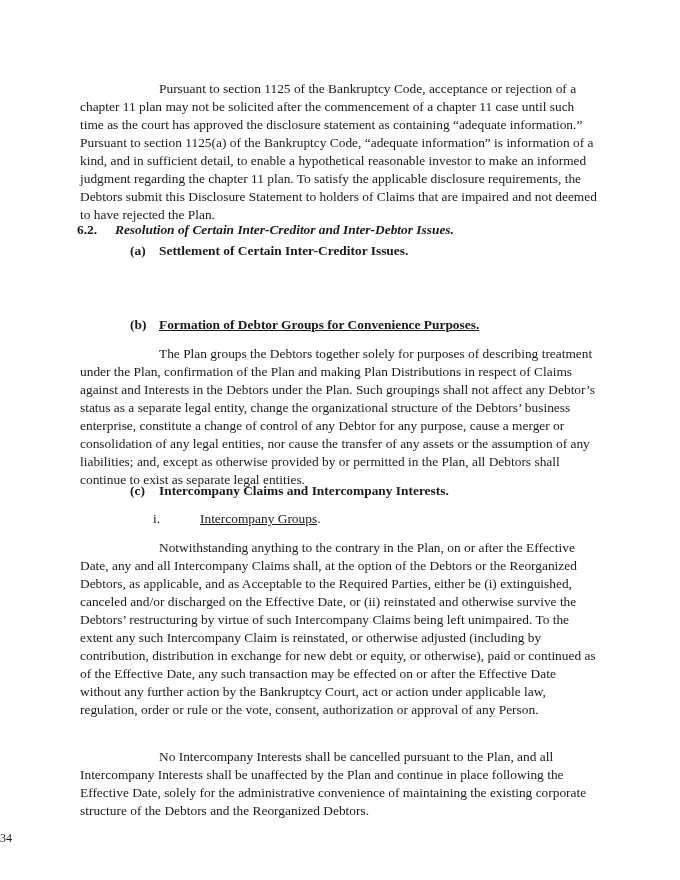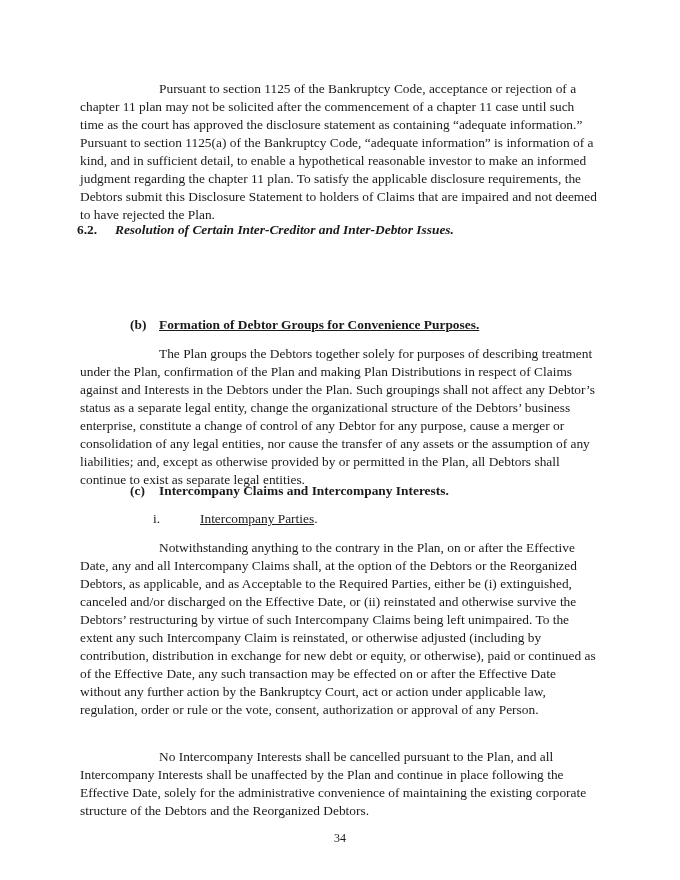--- a/index.html
+++ b/index.html
@@ -24,42 +24,43 @@
     .sub-heading {
       position: absolute; left: 130px; margin: 0; font-weight: bold; white-space: nowrap;
     }
     .sub-heading .num { display: inline-block; width: 29px; }
     .roman-heading {
       position: absolute; left: 153px; margin: 0; white-space: nowrap;
     }
     .roman-heading .num { display: inline-block; width: 47px; }
     .roman-heading .title { text-decoration: underline; }
     .page-number {
-      position: absolute; top: 829px; left: 0; width: 680px; text-align: center;
+      position: absolute; top: 829px; left: 0; width: 680px; 
       font-size: 12px;
     }
   </style>
 </head>
 <body>
 
 <div class="page">
 
   <p class="para" style="top:80px;"><span class="indent"></span><span>Pursuant to section 1125 of the Bankruptcy Code, acceptance or rejection of a chapter 11 plan may not be solicited after the commencement of a chapter 11 case until such time as the court has approved the disclosure statement as containing “adequate information.” Pursuant to section 1125(a) of the Bankruptcy Code, “adequate information” is information of a kind, and in sufficient detail, to enable a hypothetical reasonable investor to make an informed judgment regarding the chapter 11 plan.  To satisfy the applicable disclosure requirements, the Debtors submit this Disclosure Statement to holders of Claims that are impaired and not deemed to have rejected the Plan.</span></p>
 
   <p class="sec-heading" style="top:213px;"><span class="num">6.2.</span><span class="title">Resolution of Certain Inter-Creditor and Inter-Debtor Issues.</span></p>
 
+  <p class="sub-heading" style="top:242px;"><span class="num">(a)</span><span>Settlement of Certain Inter-Creditor Issues.</span></p>
 
 
   <p class="sub-heading" style="top:316px;text-decoration:underline;"><span class="num">(b)</span><span>Formation of Debtor Groups for Convenience Purposes.</span></p>
 
   <p class="para" style="top:345px;"><span class="indent"></span><span>The Plan groups the Debtors together solely for purposes of describing treatment under the Plan, confirmation of the Plan and making Plan Distributions in respect of Claims against and Interests in the Debtors under the Plan.  Such groupings shall not affect any Debtor’s status as a separate legal entity, change the organizational structure of the Debtors’ business enterprise, constitute a change of control of any Debtor for any purpose, cause a merger or consolidation of any legal entities, nor cause the transfer of any assets or the assumption of any liabilities; and, except as otherwise provided by or permitted in the Plan, all Debtors shall continue to exist as separate legal entities.</span></p>
 
   <p class="sub-heading" style="top:482px;"><span class="num">(c)</span><span>Intercompany Claims and Intercompany Interests.</span></p>
 
-  <p class="roman-heading" style="top:510px;"><span class="num">i.</span><span class="title">Intercompany Parties</span><span>.</span></p>
+  <p class="roman-heading" style="top:510px;"><span class="num">i.</span><span class="title">Intercompany Groups</span><span>.</span></p>
 
   <p class="para" style="top:539px;"><span class="indent"></span><span>Notwithstanding anything to the contrary in the Plan, on or after the Effective Date, any and all Intercompany Claims shall, at the option of the Debtors or the Reorganized Debtors, as applicable, and as Acceptable to the Required Parties, either be (i) extinguished, canceled and/or discharged on the Effective Date, or (ii) reinstated and otherwise survive the Debtors’ restructuring by virtue of such Intercompany Claims being left unimpaired.  To the extent any such Intercompany Claim is reinstated, or otherwise adjusted (including by contribution, distribution in exchange for new debt or equity, or otherwise), paid or continued as of the Effective Date, any such transaction may be effected on or after the Effective Date without any further action by the Bankruptcy Court, act or action under applicable law, regulation, order or rule or the vote, consent, authorization or approval of any Person.</span></p>
 
 
   <p class="para" style="top:748px;"><span class="indent"></span><span>No Intercompany Interests shall be cancelled pursuant to the Plan, and all Intercompany Interests shall be unaffected by the Plan and continue in place following the Effective Date, solely for the administrative convenience of maintaining the existing corporate structure of the Debtors and the Reorganized Debtors.</span></p>
 
   <div class="page-number">34</div>
 
 </div>
 

